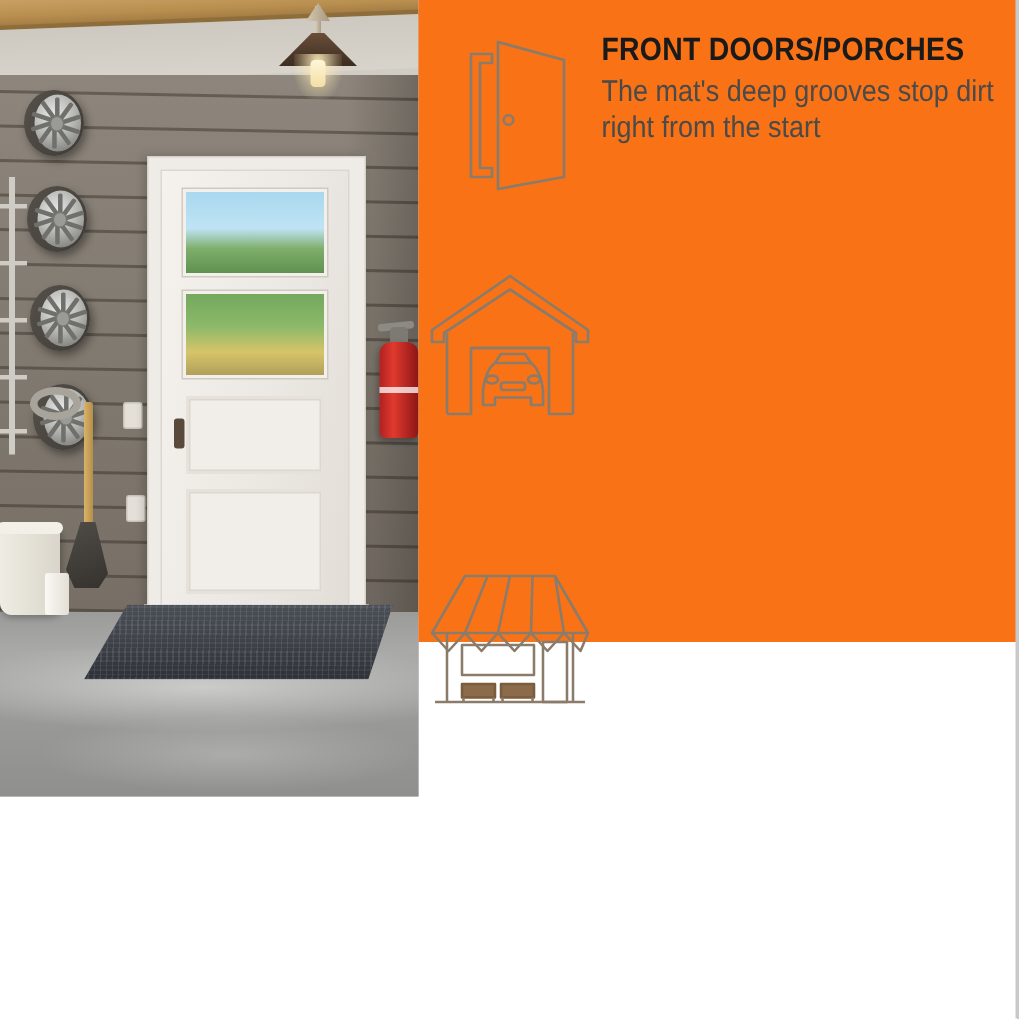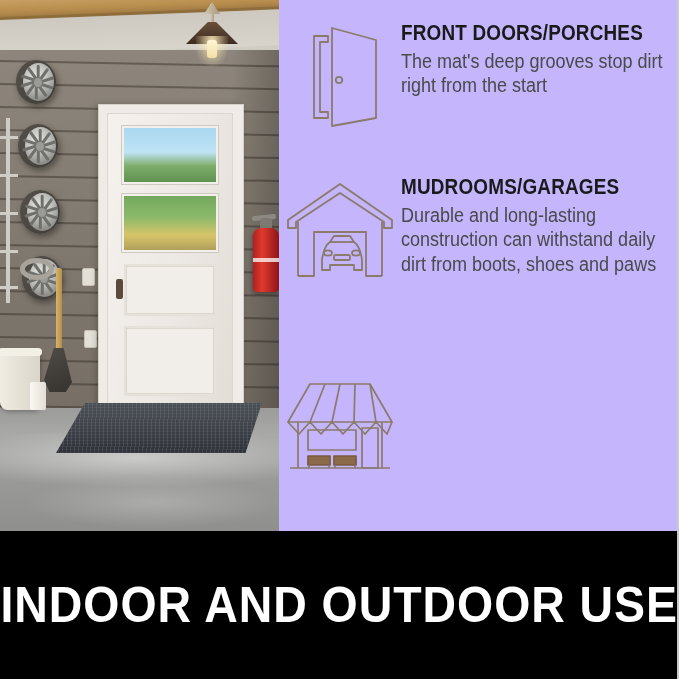--- a/index.html
+++ b/index.html
@@ -212,22 +212,22 @@
     position:absolute; left:207px; top:40px; width:10px; height:18px;
     background:linear-gradient(180deg,#fff6d8,#f2dfa4); border-radius:3px;
   }
   .outlet{
     position:absolute; width:13px; height:18px; background:#e4e0d8;
     border:1px solid #c8c3ba; border-radius:2px;
   }
 
   
   .features {
-    position:absolute; left:279px; top:0; width:400px; height:531px;
-    background:#c4b5fd;
+    position:absolute; left:279px; top:0; width:400px; height:428px;
+    background:#f97316;
   }
   .feature {
     position:absolute; left:0; width:400px; display:flex;
     align-items:flex-start;
   }
   .f-icon {
     width:122px; flex:0 0 122px; display:flex;
     align-items:center; justify-content:center;
   }
   .f-text { flex:1; padding-right:14px; }
@@ -438,24 +438,20 @@
           <path d="M98 46 L98 100"></path>
           <path d="M14 100 L30 100 L30 56 L82 56 L82 100 L98 100"></path>
           <path d="M30 56 L82 56"></path>
           <path d="M38 84 Q40 70 46 66 L50 60 L66 60 L70 66 Q76 70 78 84 L78 94 L70 94 L70 89 L46 89 L46 94 L38 94 Z"></path>
           <path d="M46 66 L70 66"></path>
           <ellipse cx="44" cy="77" rx="4" ry="2.6"></ellipse>
           <ellipse cx="72" cy="77" rx="4" ry="2.6"></ellipse>
           <rect x="50" y="79" width="16" height="5" rx="1.6"></rect>
         </svg>
       </div>
-      <div class="f-text">
-        <div class="f-title">MUDROOMS/GARAGES</div>
-        <div class="f-body">Durable and long-lasting construction can withstand daily dirt from boots, shoes and paws</div>
-      </div>
     </div>
 
     <div class="feature" style="top:372px;">
       <div class="f-icon">
         <svg width="112" height="106" viewBox="0 0 112 106" fill="none" stroke="#8a7b6b" stroke-width="1.7" stroke-linejoin="round">
           <path d="M26 12 L86 12 L108 50 L4 50 Z"></path>
           <path d="M4 50 L15 62 L26 50 L37 62 L48 50 L59 62 L70 50 L81 62 L92 50 L103 62 L108 50"></path>
           <path d="M41 12 L26 50"></path>
           <path d="M56 12 L48 50"></path>
           <path d="M71 12 L70 50"></path>
@@ -466,18 +462,15 @@
           <rect x="24" y="58" width="48" height="20"></rect>
           <rect x="78" y="56" width="16" height="40"></rect>
           <rect x="24" y="84" width="22" height="9" fill="#8b6b4a" stroke="#7a5c3e"></rect>
           <rect x="50" y="84" width="22" height="9" fill="#8b6b4a" stroke="#7a5c3e"></rect>
           <path d="M25 93 L25 96 M45 93 L45 96 M51 93 L51 96 M71 93 L71 96"></path>
         </svg>
       </div>
     </div>
   </div>
 
-  <div class="banner">
-    <div class="banner-text">INDOOR AND OUTDOOR USE</div>
-  </div>
 
   <div class="edge-r"></div>
 </div>
 
 </body></html>

